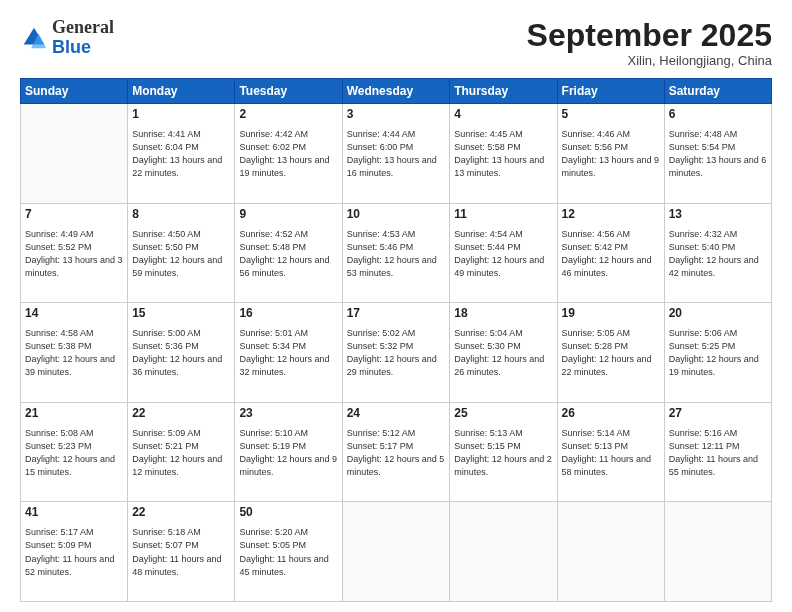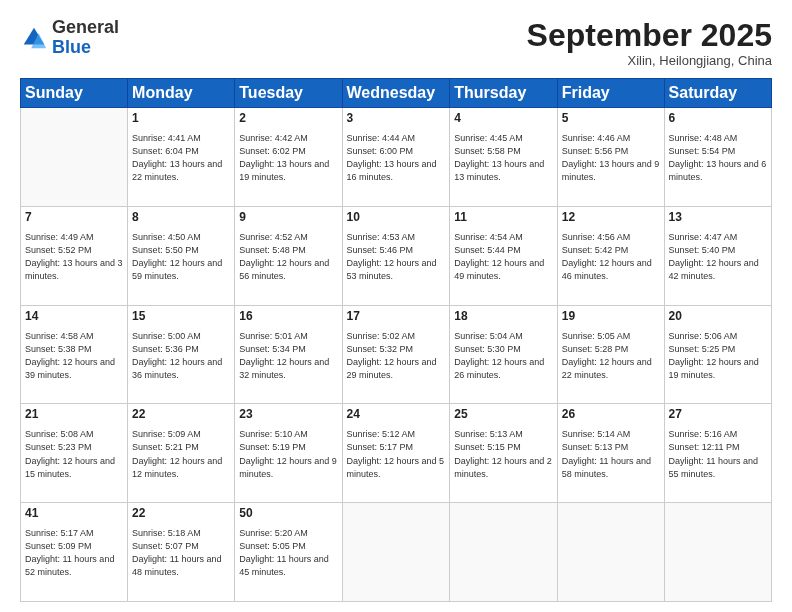--- a/index.html
+++ b/index.html
@@ -26,21 +26,21 @@
     .logo {
       display: flex;
       align-items: center;
       gap: 4px;
     }
     .logo-text {
       font-size: 18px;
       font-weight: bold;
       line-height: 1.1;
     }
-    .logo-general { color: #333; }
+    .logo-general { color: #333; font-family: Liberation Serif, serif; }
     .logo-blue { color: #1565C0; }
     .logo-icon {
       width: 28px;
       height: 28px;
     }
     .title-block {
       text-align: right;
     }
     .month-title {
       font-size: 32px;
@@ -54,21 +54,21 @@
       text-align: right;
     }
     .calendar {
       width: 100%;
       border-collapse: collapse;
       flex: 1;
     }
     .calendar th {
       background: #1565C0;
       color: #fff;
-      font-size: 16px;
+      font-size: 12px;
       font-weight: bold;
       padding: 5px 4px;
       text-align: left;
       border: 1px solid #0d47a1;
     }
     .calendar td {
       border: 1px solid #ccc;
       vertical-align: top;
       padding: 3px 4px;
       width: 108px;
@@ -214,21 +214,21 @@
           </td>
           <td>
             <span class="day-number">12</span>
             <div class="day-detail">Sunrise: 4:56 AM
 Sunset: 5:42 PM
 Daylight: 12 hours
 and 46 minutes.</div>
           </td>
           <td>
             <span class="day-number">13</span>
-            <div class="day-detail">Sunrise: 4:47 AM
+            <div class="day-detail">Sunrise: 4:32 AM
 Sunset: 5:40 PM
 Daylight: 12 hours
 and 42 minutes.</div>
           </td>
         </tr>
         <tr class="week-row">
           <td>
             <span class="day-number">14</span>
             <div class="day-detail">Sunrise: 4:58 AM
 Sunset: 5:38 PM

